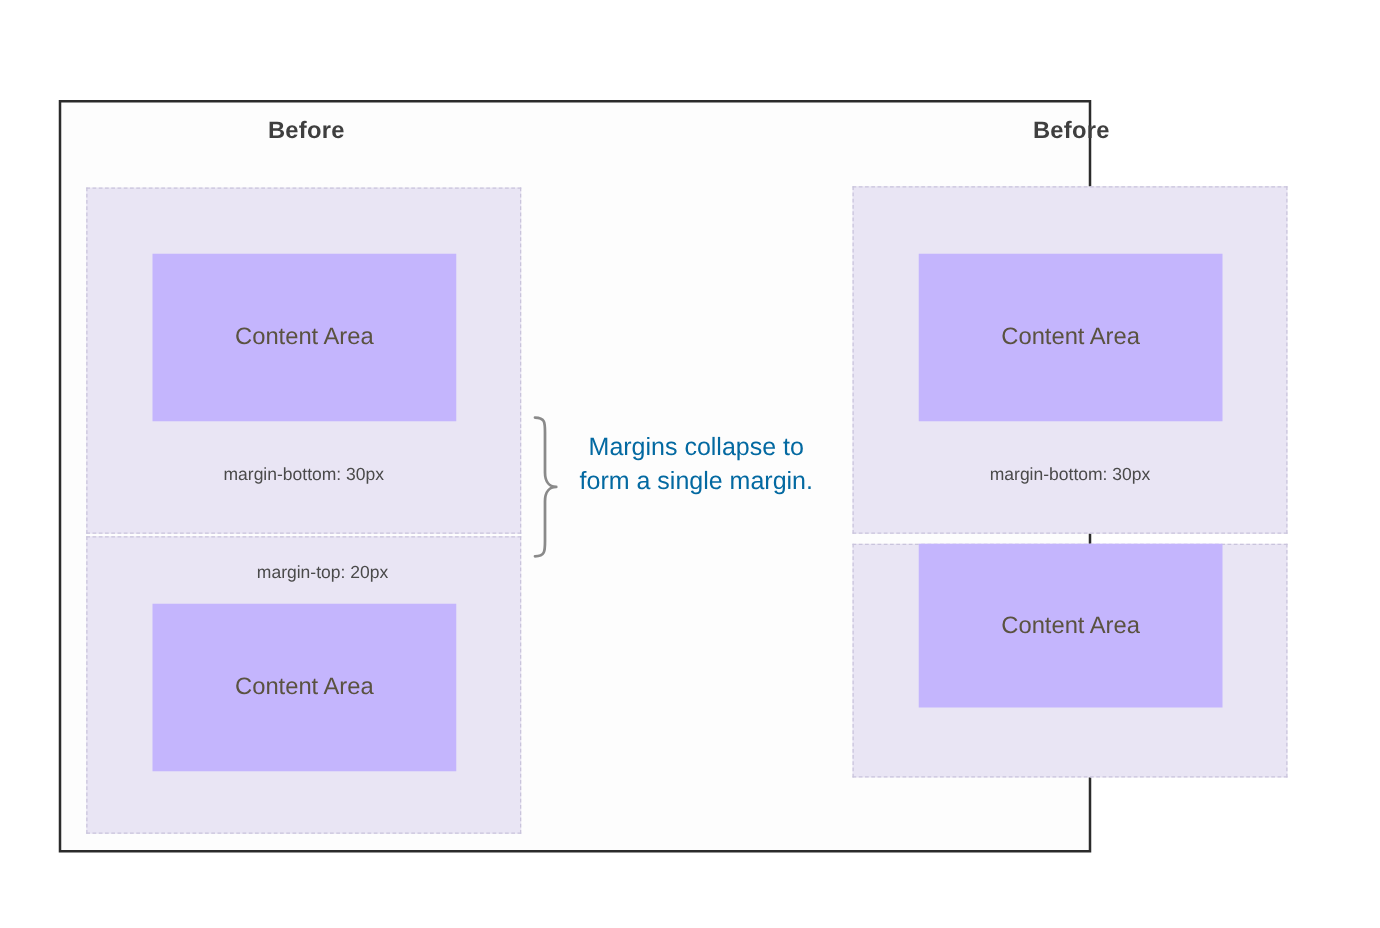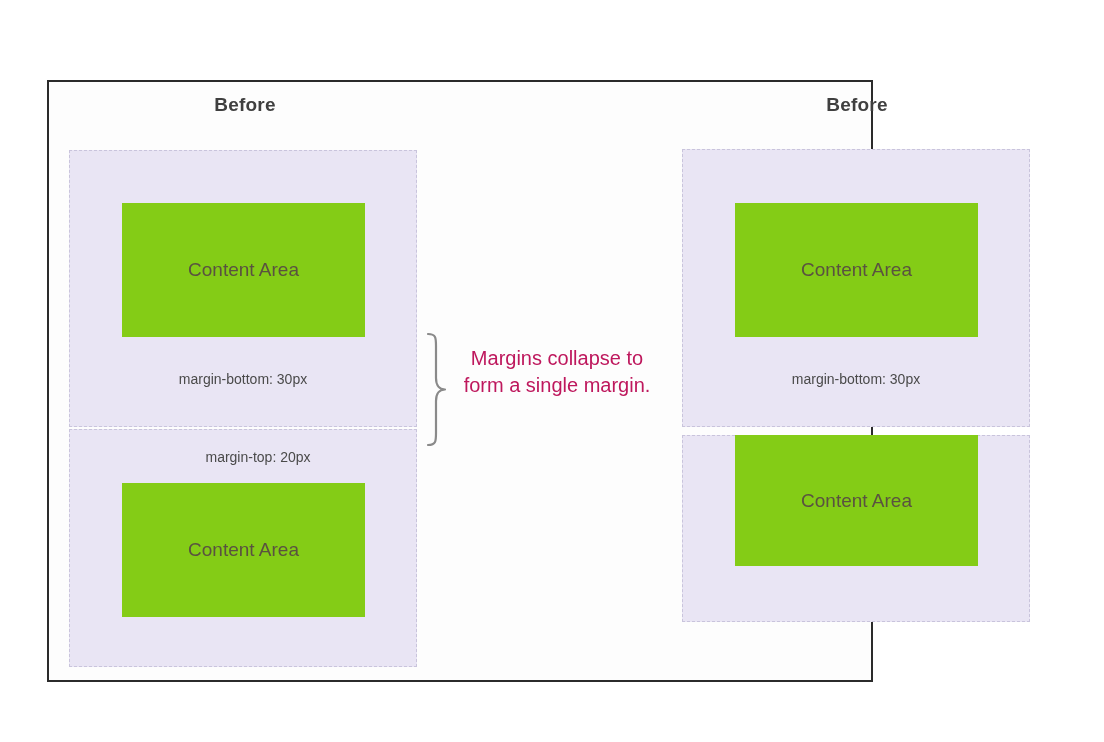--- a/index.html
+++ b/index.html
@@ -45,21 +45,21 @@
   .margin-box {
     position: absolute;
     background: #e9e5f4;
     border: 1px dashed #c9c4dc;
     box-sizing: border-box;
   }
 
   
   .content-box {
     position: absolute;
-    background: #84cc16;
+    background: #c4b5fd;
     box-sizing: border-box;
     display: flex;
     align-items: center;
     justify-content: center;
   }
   .content-box span {
     font-size: 19px;
     color: #5a5240;
     white-space: nowrap;
   }
@@ -101,21 +101,21 @@
   }
   #brace svg { display: block; width: 100%; height: 100%; }
 
   #collapse-note {
     position: absolute;
     left: 402px;
     top: 263px;
     width: 212px;
     font-size: 20px;
     line-height: 27px;
-    color: #be185d;
+    color: #0369a1;
     text-align: center;
   }
 </style>
 </head>
 <body>
 
 <div id="frame">
 
   <div class="col-title" id="title-before">Before</div>
 

